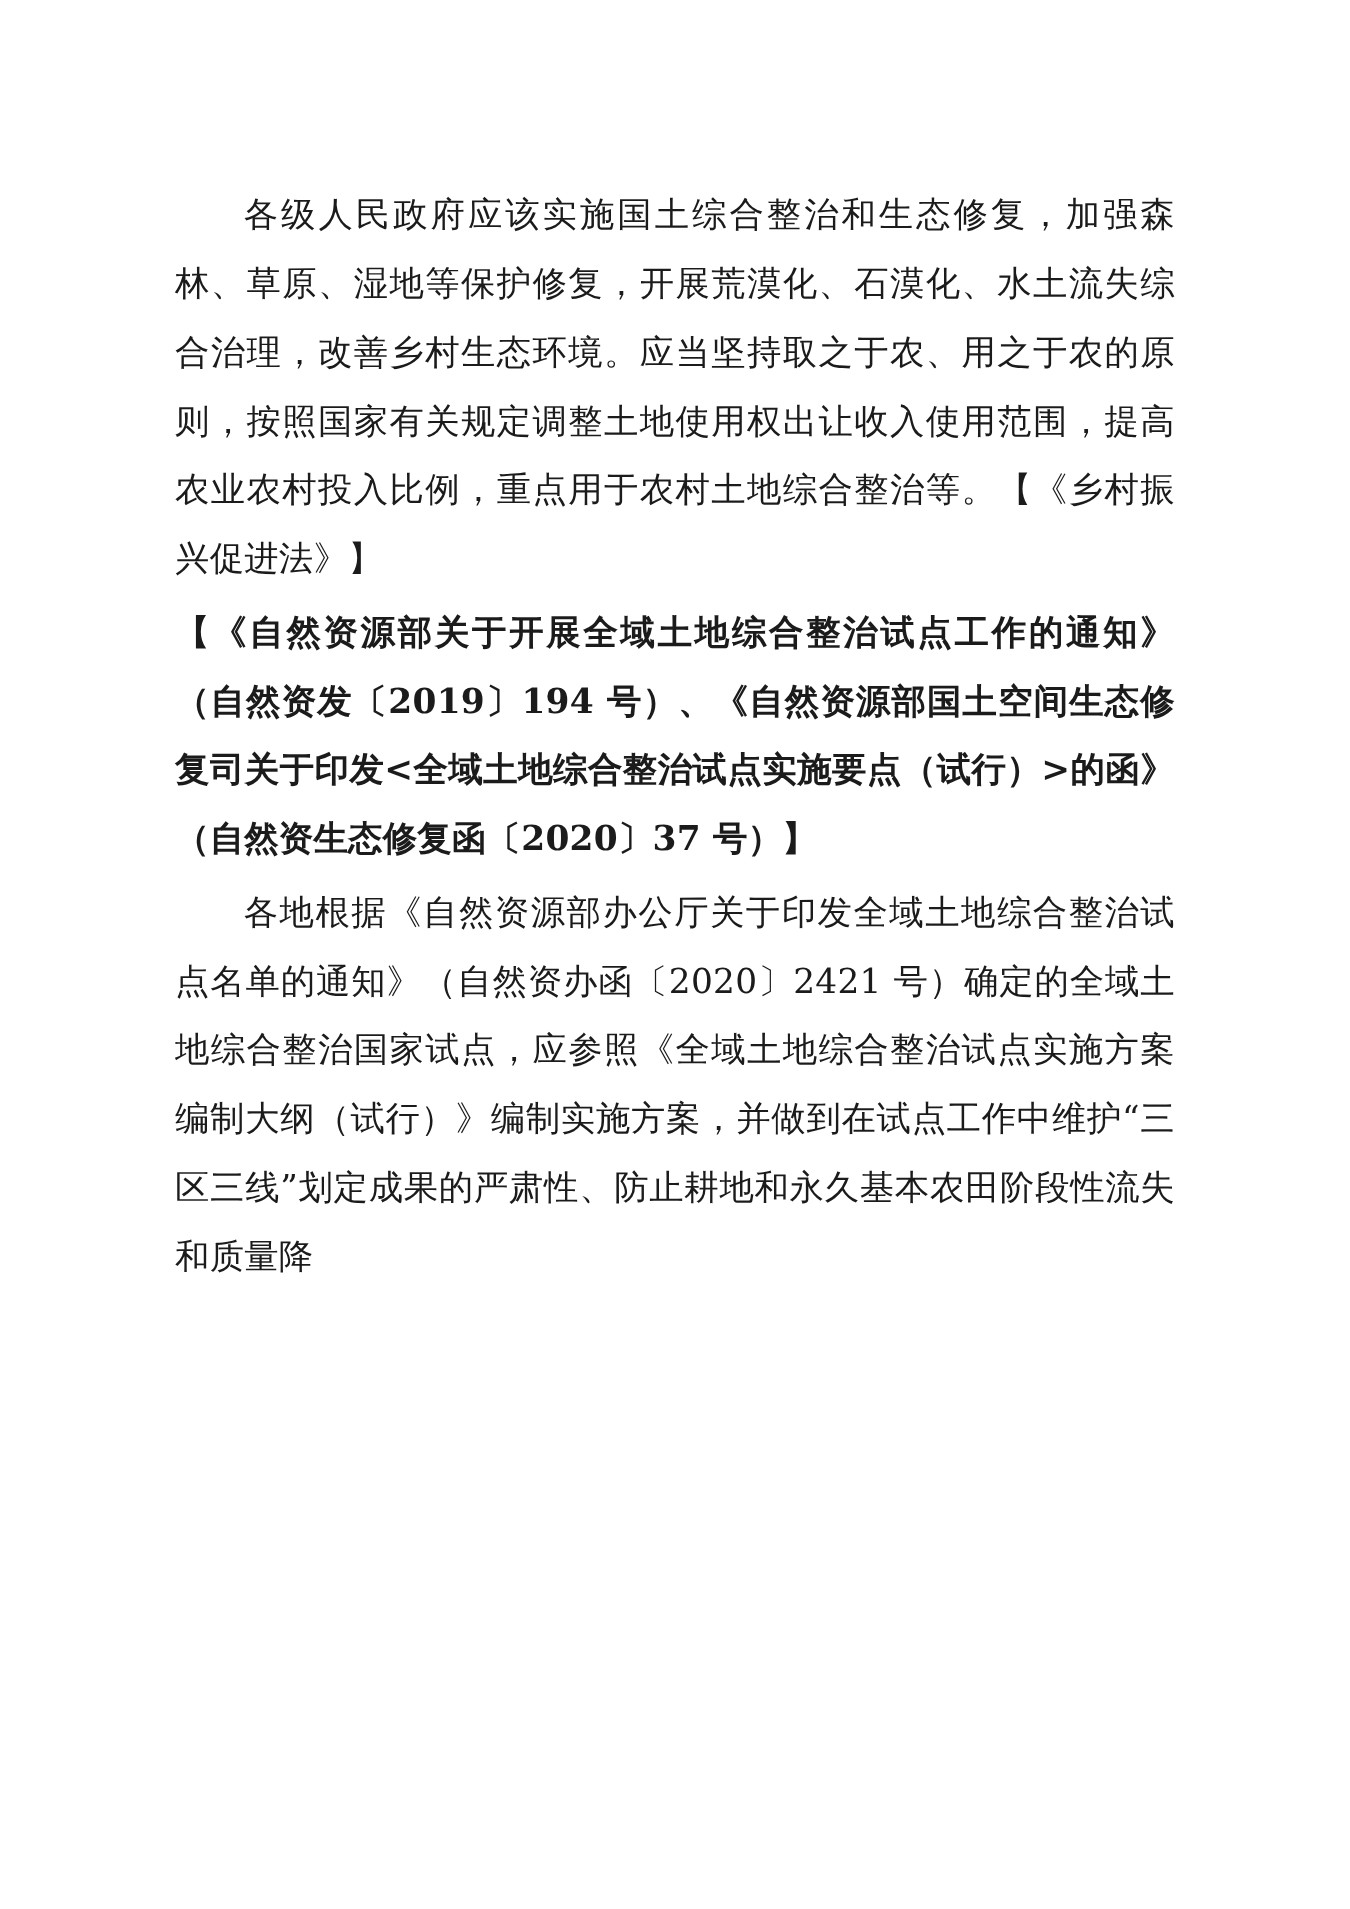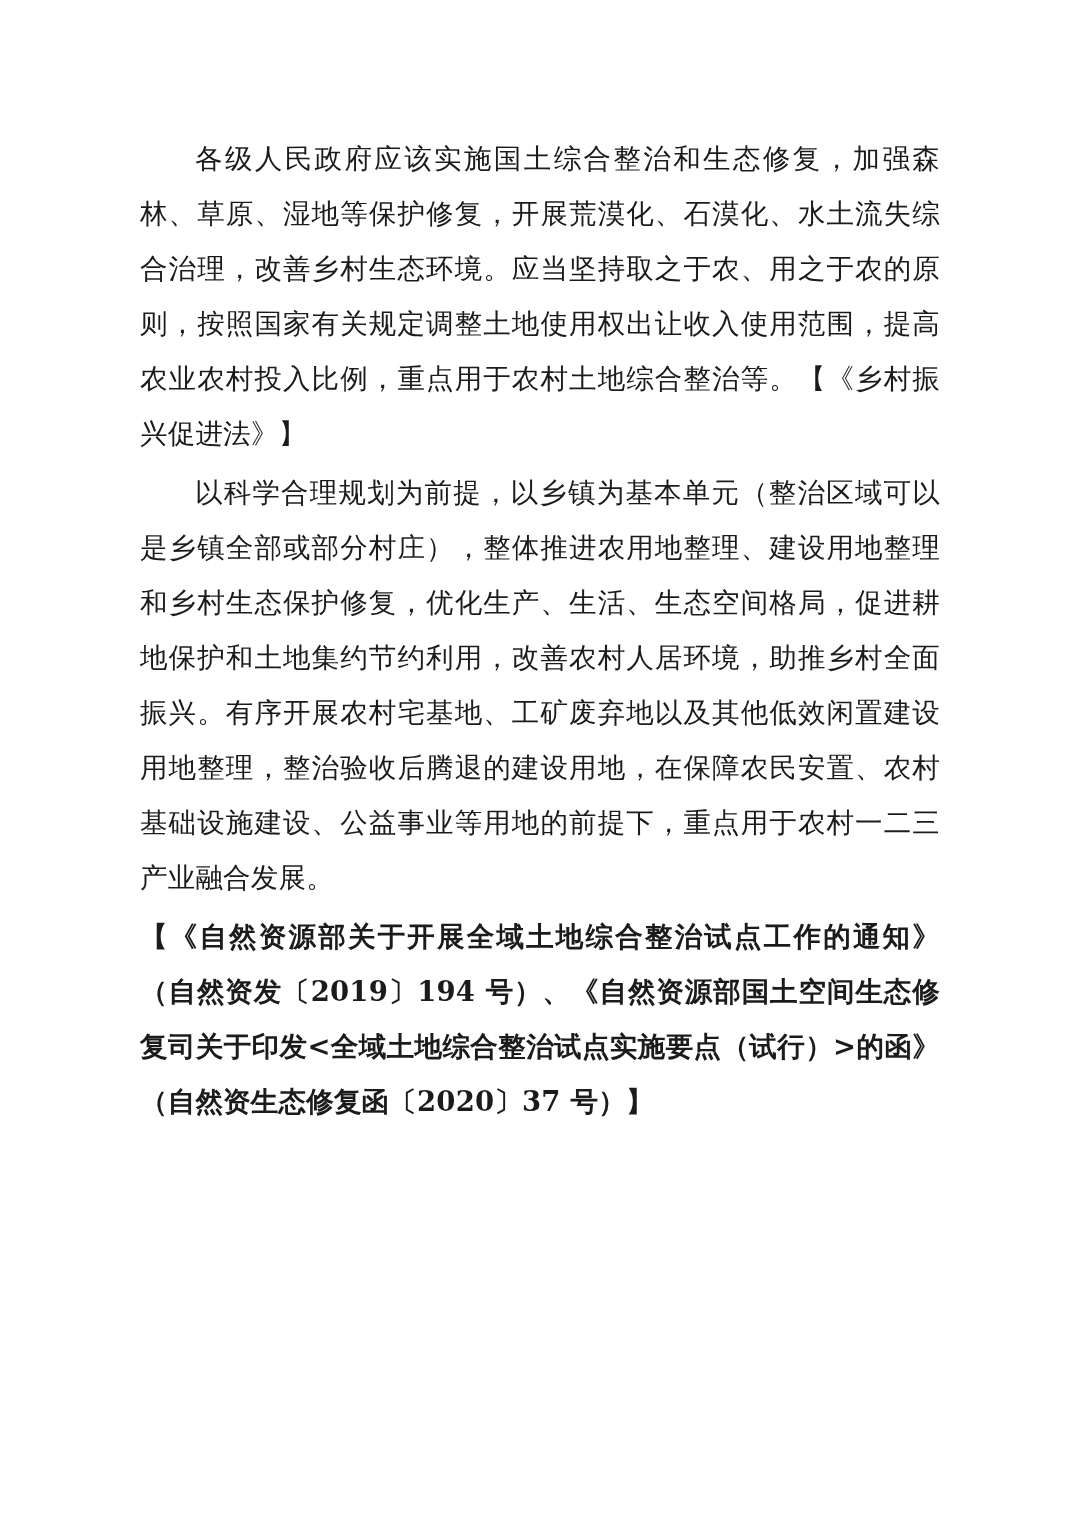--- a/index.html
+++ b/index.html
@@ -12,21 +12,21 @@
     width: 1080px;
     height: 1527px;
     margin: 0 auto;
     background: #ffffff;
     overflow: hidden;
     font-family: "DejaVu Serif", "Liberation Serif", serif;
   }
   .content {
     position: absolute;
     left: 140px;
-    top: 131px;
+    top: 145px;
     width: 800px;
   }
   p.para {
     margin: 0 0 4px 0;
     font-size: 27.5px;
     line-height: 55px;
     color: #1b1b1b;
     text-align: justify;
     text-justify: inter-ideograph;
     letter-spacing: 0.2px;
@@ -51,16 +51,16 @@
     letter-spacing: 2px;
     font-family: "DejaVu Serif", "Liberation Serif", serif;
   }
 </style>
 </head>
 <body>
 
 <div class="page">
   <div class="content">
     <p class="para">各级人民政府应该实施国土综合整治和生态修复，加强森林、草原、湿地等保护修复，开展荒漠化、石漠化、水土流失综合治理，改善乡村生态环境。应当坚持取之于农、用之于农的原则，按照国家有关规定调整土地使用权出让收入使用范围，提高农业农村投入比例，重点用于农村土地综合整治等。【《乡村振兴促进法》】</p>
-    <p class="para">以科学合理规划为前提，以乡镇为基本单元（整治区域可以是乡镇全部或部分村庄），整体推进农用地整理、建设用地整理和乡村生态保护修复，优化生产、生活、生态空间格局，促进耕地保护和土地集约节约利用，改善农村人居环境，助推乡村全面振兴。有序开展农村宅基地、工矿废弃地以及其他低效闲置建设用地整理，整治验收后腾退的建设用地，在保障农民安置、农村基础设施建设、公益事业等用地的前提下，重点用于农村一二三产业融合发展。</p>
     <p class="para noindent bold-head">【《自然资源部关于开展全域土地综合整治试点工作的通知》（自然资发〔2019〕194 号）、《自然资源部国土空间生态修复司关于印发&lt;全域土地综合整治试点实施要点（试行）&gt;的函》（自然资生态修复函〔2020〕37 号）】</p>
+    <p class="para">各地根据《自然资源部办公厅关于印发全域土地综合整治试点名单的通知》（自然资办函〔2020〕2421 号）确定的全域土地综合整治国家试点，应参照《全域土地综合整治试点实施方案编制大纲（试行）》编制实施方案，并做到在试点工作中维护“三区三线”划定成果的严肃性、防止耕地和永久基本农田阶段性流失和质量降</p>
   </div>
 </div>
 
 </body></html>

